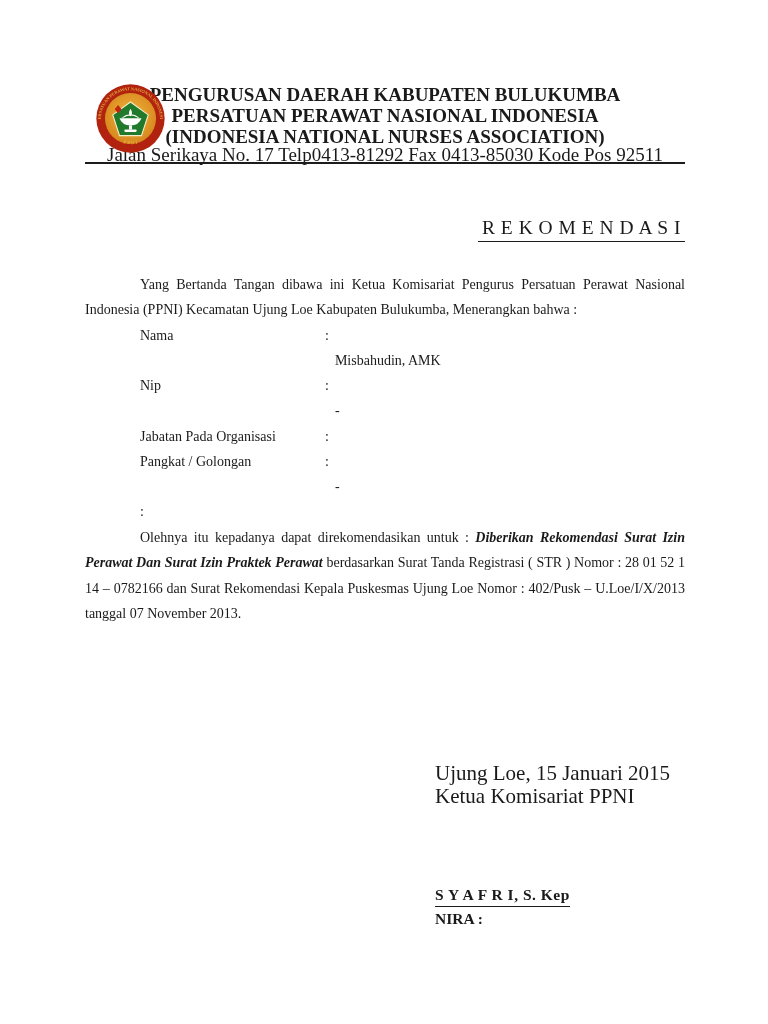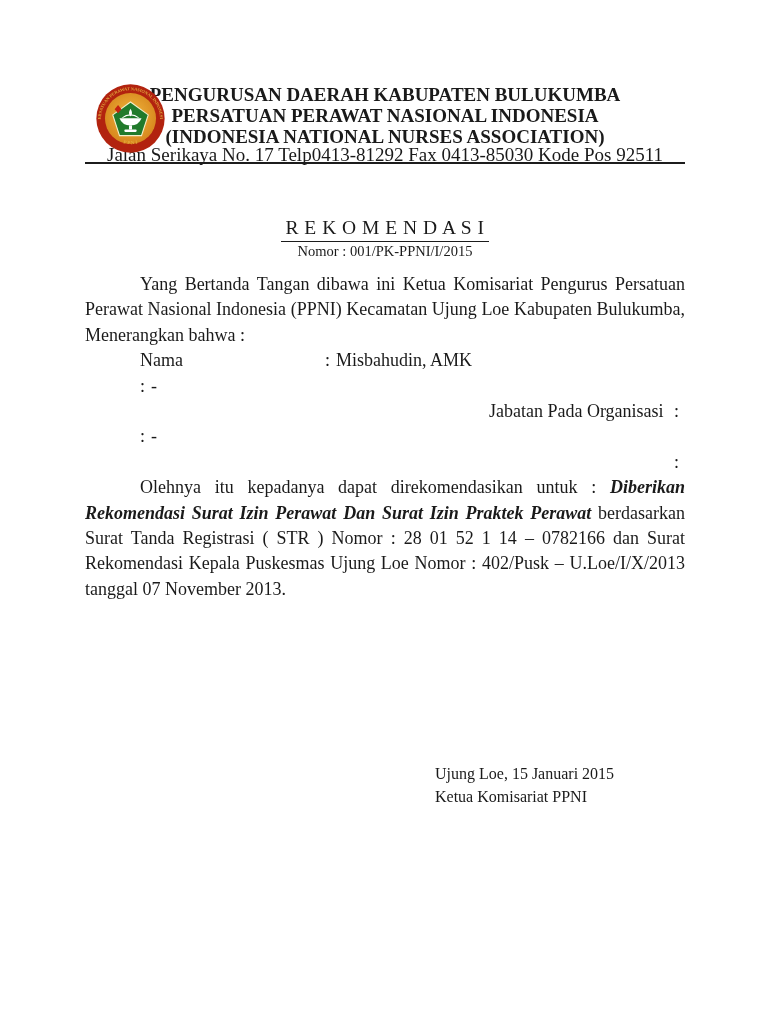--- a/index.html
+++ b/index.html
@@ -31,53 +31,53 @@
   .header-rule {
     position: absolute;
     top: 162px; left: 85px; width: 600px;
     border: 0; border-top: 2px solid #1c1c1c;
   }
 
   
   .title-block {
     position: absolute;
     top: 217px; left: 85px; width: 600px;
-    text-align: center;
+    text-align: right;
   }
   .title-text {
     display: inline-block;
     font-size: 19.5px;
     letter-spacing: 0.5px;
     border-bottom: 1.5px solid #1c1c1c;
     padding: 0 4px 2px 4px;
     line-height: 22px;
   }
   .title-number { font-size: 14.5px; line-height: 17px; margin-top: 1px; }
 
   
   .body-block {
     position: absolute;
     top: 272px; left: 85px; width: 600px;
-    font-size: 18px;
+    font-size: 14px;
     line-height: 25.4px;
     text-align: justify;
   }
   .para { text-indent: 55px; }
   .fields { margin-left: 55px; }
-  .field-row { display: flex; justify-content: flex-end; }
+  .field-row { display: flex; }
   .field-label { width: 185px; flex: 0 0 185px; }
   .field-sep { flex: 0 0 auto; margin-right: 6px; }
-  .field-value { flex: 1 1 auto; }
+  .field-value { flex: 1 1 auto; margin-top: 25px; }
   .em-bold-italic { font-weight: bold; font-style: italic; }
 
   
   .sig-top {
     position: absolute;
     top: 762px; left: 435px;
-    font-size: 16px; line-height: 23px;
+    font-size: 21px; line-height: 23px;
   }
   .sig-bottom {
     position: absolute;
     top: 883px; left: 435px;
     font-size: 15.5px; line-height: 23px;
   }
   .signer-name {
     font-weight: bold;
     letter-spacing: 0.5px;
     border-bottom: 1.8px solid #1c1c1c;
@@ -121,52 +121,57 @@
     </svg>
     <div class="org-line">PENGURUSAN DAERAH KABUPATEN BULUKUMBA</div>
     <div class="org-line">PERSATUAN PERAWAT NASIONAL INDONESIA</div>
     <div class="org-line">(INDONESIA NATIONAL NURSES ASSOCIATION)</div>
     <div class="address-line">Jalan Serikaya No. 17 Telp0413-81292 Fax 0413-85030 Kode Pos 92511</div>
   </div>
   <hr class="header-rule">
 
   <div class="title-block">
     <span class="title-text">R E K O M E N D A S I</span>
-    <div class="title-number">Nomor : 001/PK-PPNI/I/2015</div>
   </div>
 
   <div class="body-block">
     <p class="para">Yang Bertanda Tangan dibawa ini Ketua Komisariat Pengurus Persatuan Perawat Nasional Indonesia (PPNI) Kecamatan Ujung Loe Kabupaten Bulukumba, Menerangkan bahwa :</p>
 
     <div class="fields">
       <div class="field-row">
         <span class="field-label">Nama</span>
         <span class="field-sep">:</span>
         <span class="field-value">Misbahudin, AMK</span>
       </div>
       <div class="field-row">
+        <span class="field-label">Nip</span>
         <span class="field-sep">:</span>
         <span class="field-value">-</span>
       </div>
       <div class="field-row">
         <span class="field-label">Jabatan Pada Organisasi</span>
         <span class="field-sep">:</span>
       </div>
       <div class="field-row">
+        <span class="field-label">Pangkat / Golongan</span>
         <span class="field-sep">:</span>
         <span class="field-value">-</span>
       </div>
       <div class="field-row">
         <span class="field-sep">:</span>
       </div>
     </div>
 
 
     <p class="para"><span>Olehnya itu kepadanya dapat direkomendasikan untuk : </span><span class="em-bold-italic">Diberikan Rekomendasi Surat Izin Perawat Dan Surat Izin Praktek Perawat</span><span> berdasarkan Surat Tanda Registrasi ( STR ) Nomor : 28 01 52 1 14 – 0782166 dan Surat Rekomendasi Kepala Puskesmas Ujung Loe Nomor : 402/Pusk – U.Loe/I/X/2013 tanggal 07 November 2013.</span></p>
 
   </div>
 
   <div class="sig-top">
     <div>Ujung Loe, 15 Januari 2015</div>
     <div>Ketua Komisariat PPNI</div>
   </div>
+  <div class="sig-bottom">
+    <div><span class="signer-name">S Y A F R I, S. Kep</span></div>
+    <div class="nira-label">NIRA :</div>
+  </div>
 
 </div>
 
 </body></html>

